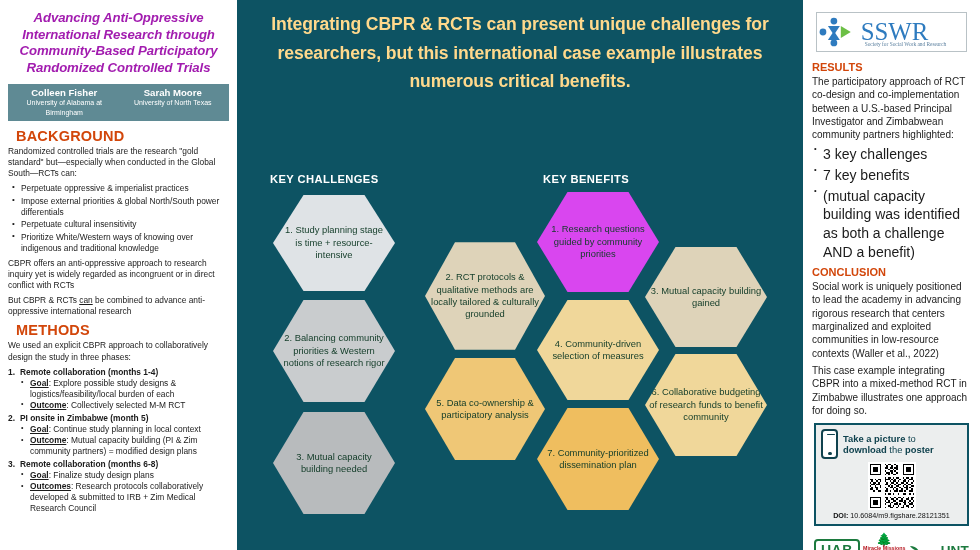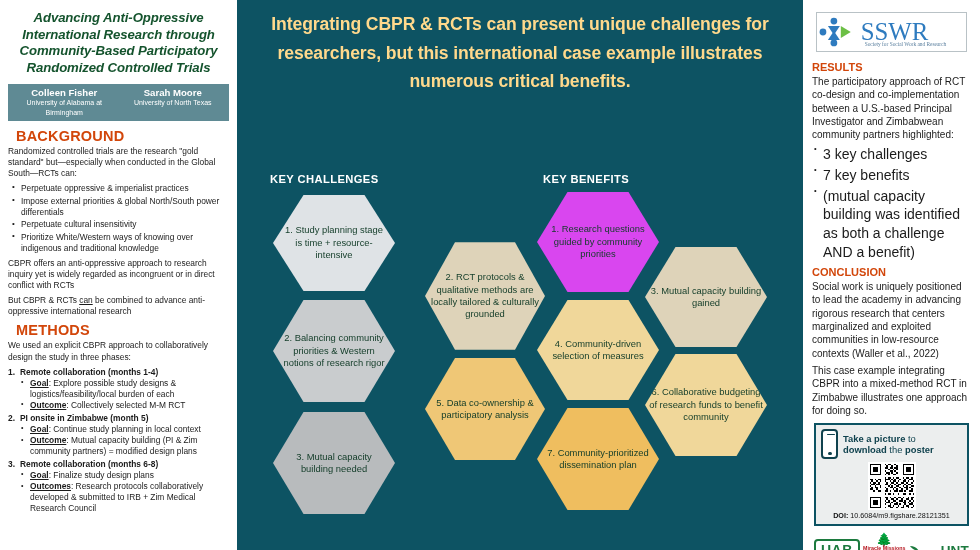--- a/index.html
+++ b/index.html
@@ -22,21 +22,21 @@
     background: #ffffff;
     padding: 6px 8px 4px 8px;
     position: relative;
     border-right: 3px solid #0d5363;
   }
   .poster-title {
     font-style: italic;
     font-weight: bold;
     font-size: 13.2px;
     line-height: 1.26;
-    color: #14532d;
+    color: #a21caf;
     text-align: center;
     padding: 4px 6px 6px 6px;
     letter-spacing: -0.1px;
   }
   .author-bar {
     background: #5f8a94;
     display: flex;
     padding: 3px 2px 4px 2px;
     margin: 1px 0 7px 0;
   }

